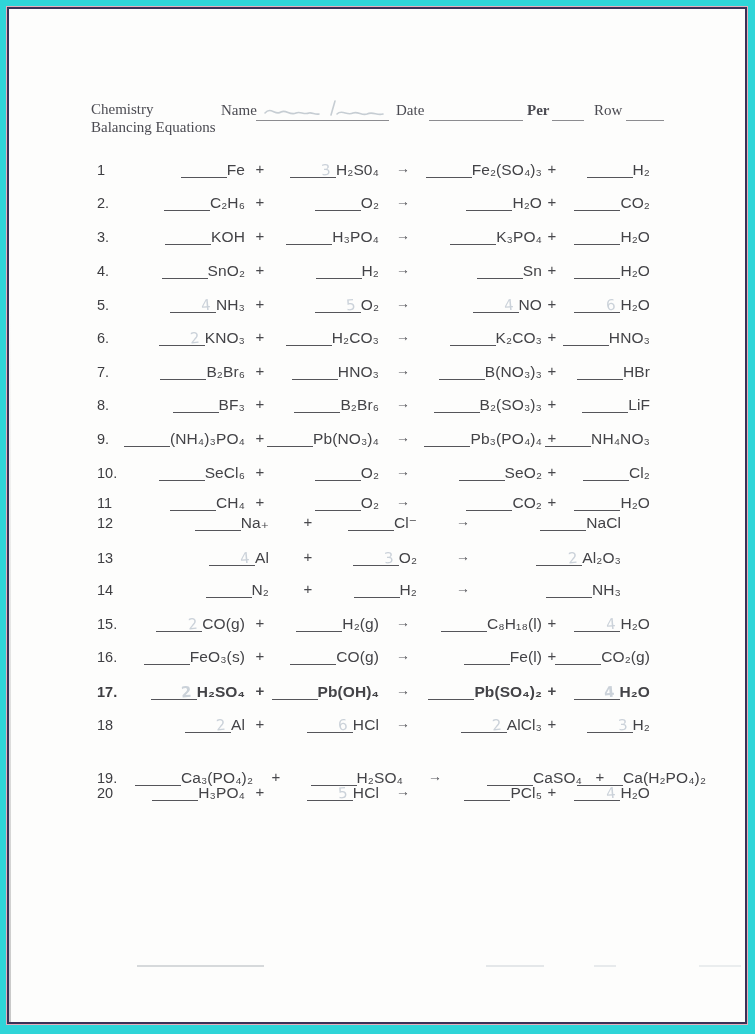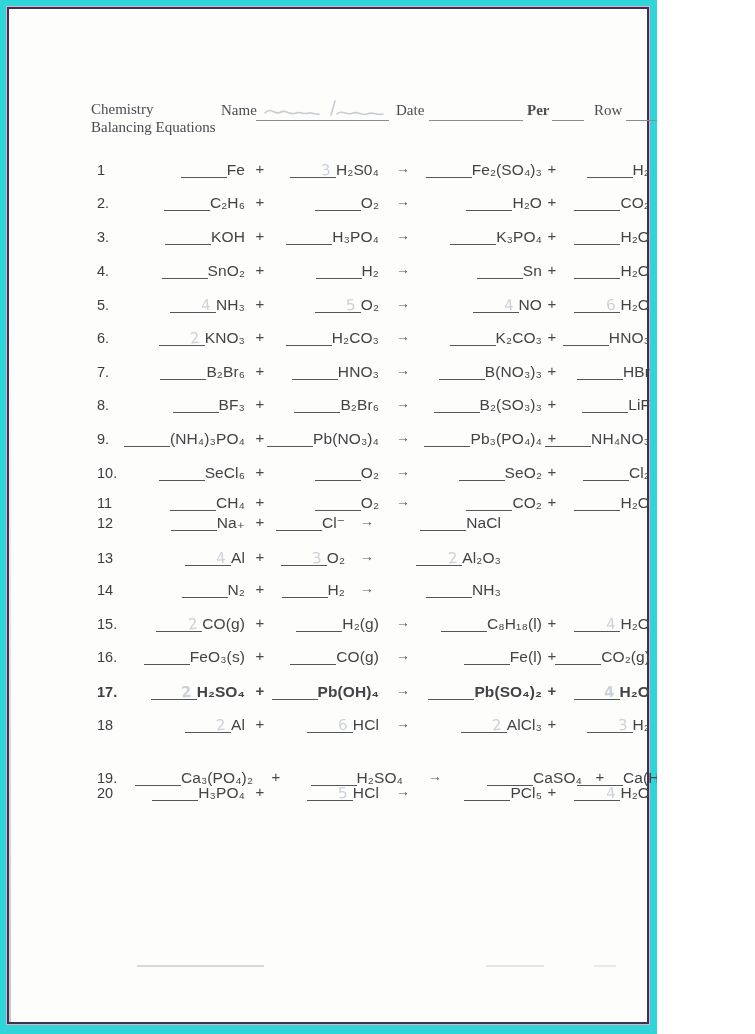--- a/index.html
+++ b/index.html
@@ -1,31 +1,31 @@
 <!DOCTYPE html>
 <html><head>
 <meta charset="utf-8">
 <style>
   html,body{margin:0;padding:0;}
-  .stage{position:relative;width:657px;height:1034px;background:#2fd5d8;overflow:hidden;
+  .stage{position:relative;width:755px;height:1034px;background:#2fd5d8;overflow:hidden;
          font-family:"Liberation Sans","DejaVu Sans",sans-serif;}
   .page{position:absolute;top:7px;left:7px;right:8px;bottom:10px;background:#fdfdfc;
         border:2px solid #3a3156;outline:1px solid #e7aebc;}
   .page-shadow{position:absolute;left:0;top:300px;bottom:0;width:2px;
         background:linear-gradient(#ffffff00,#9a9a9a88);}
   
   .hdr{position:absolute;font-family:"Liberation Serif","DejaVu Serif",serif;
        font-size:15px;color:#4b4b52;white-space:nowrap;}
   .hline{position:absolute;height:1px;background:#8c8c90;}
   .scribble{position:absolute;}
   
   .row{position:absolute;left:88px;height:21px;display:grid;
        grid-template-columns:38px 110px 30px 104px 48px 115px 20px 88px;
        align-items:end;}
-  .row.short{grid-template-columns:38px 110px 30px 70px 44px 112px;}
+  .row.short{grid-template-columns:38px 110px 30px 70px 44px 112px;gap:24px;}
   .num{font-size:14.5px;color:#3d3d41;line-height:16px;}
   .term{display:flex;justify-content:flex-end;align-items:flex-end;white-space:nowrap;}
   .blank{flex:none;width:46px;height:13px;border-bottom:1.6px solid #55555a;position:relative;}
   .blank .pencil{position:absolute;right:5px;bottom:0px;font-size:15px;line-height:14px;
        color:#c3cbd4;opacity:.85;transform:rotate(-5deg);
        font-family:"DejaVu Sans",sans-serif;}
   .formula{flex:none;font-size:15.5px;line-height:17px;color:#434347;letter-spacing:.1px;}
   .op{font-size:15px;color:#48484c;text-align:center;line-height:17px;padding-bottom:1px;}
   .op.arrow{font-size:14px;color:#55555a;}
   

